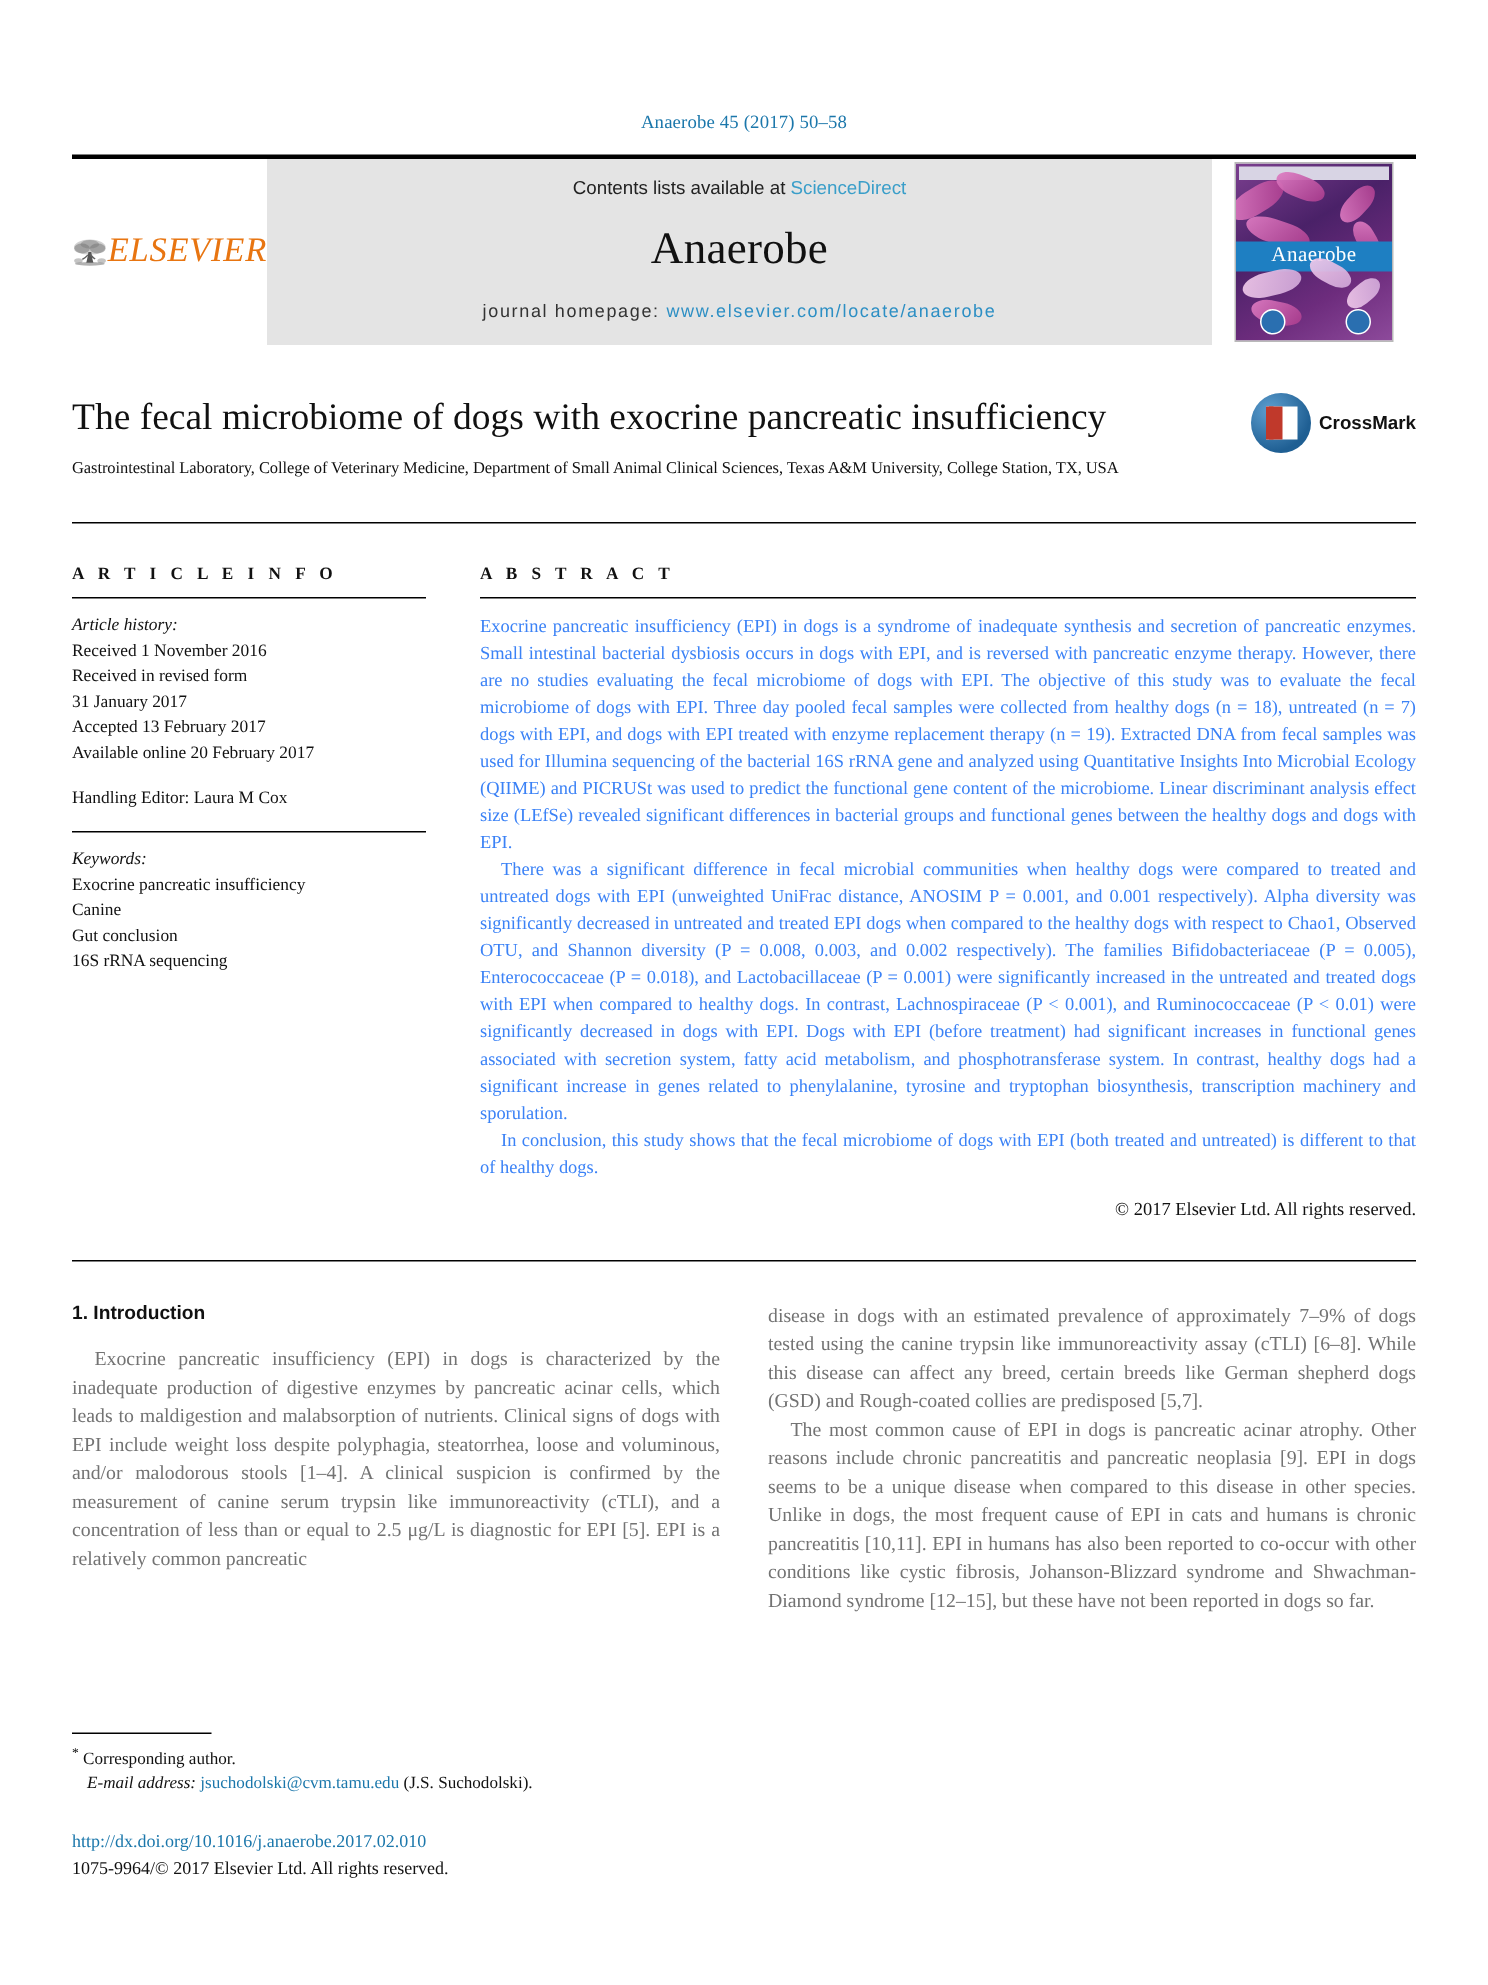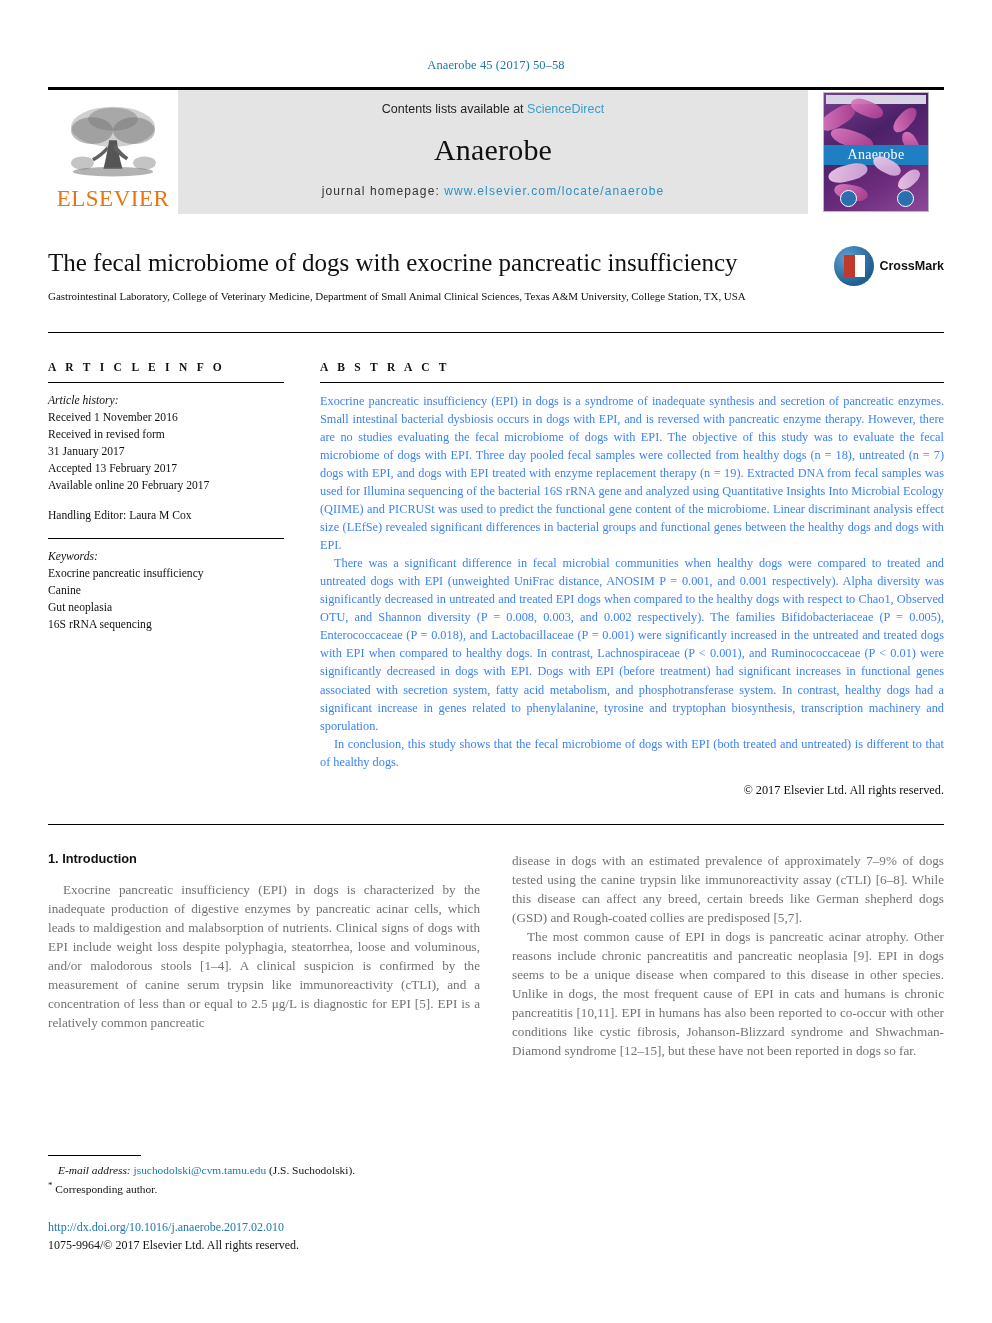--- a/index.html
+++ b/index.html
@@ -21,41 +21,42 @@
     height: 1323px;
     box-sizing: border-box;
   }
 
   
   .running-head {
     text-align: center;
     font-family: "Liberation Serif", serif;
     font-size: 12.5px;
     color: #1b77ab;
-    padding-top: 58px;
+    padding-top: 74px;
     letter-spacing: .1px;
   }
 
   
   .masthead {
     margin: 14px 48px 0 48px;
     border-top: 3px solid #000;
     display: flex;
     align-items: stretch;
     height: 124px;
   }
   .mast-left {
     width: 130px;
     flex: 0 0 130px;
     display: flex;
-    flex-direction: column;
+    flex-direction: row;
     align-items: center;
     justify-content: flex-end;
     padding-bottom: 4px;
     background: #ffffff;
+    font-style: italic;
   }
   .elsevier-tree {
     width: 96px;
     height: 84px;
     margin-top: 6px;
   }
   .elsevier-word {
     font-family: "Liberation Serif", serif;
     font-size: 23px;
     letter-spacing: .5px;
@@ -446,21 +447,21 @@
         <div>Accepted 13 February 2017</div>
         <div>Available online 20 February 2017</div>
         <div class="info-gap"></div>
         <div>Handling Editor: Laura M Cox</div>
       </div>
       <div class="keywords-rule"></div>
       <div class="info-body">
         <div class="lbl">Keywords:</div>
         <div>Exocrine pancreatic insufficiency</div>
         <div>Canine</div>
-        <div>Gut neoplasia</div>
+        <div>Gut conclusion</div>
         <div>16S rRNA sequencing</div>
       </div>
     </div>
 
     <div class="col-abstract">
       <div class="section-caps">A B S T R A C T</div>
       <div class="rule"></div>
       <div class="abstract-body">
         <p class="first">Exocrine pancreatic insufficiency (EPI) in dogs is a syndrome of inadequate synthesis and secretion of pancreatic enzymes. Small intestinal bacterial dysbiosis occurs in dogs with EPI, and is reversed with pancreatic enzyme therapy. However, there are no studies evaluating the fecal microbiome of dogs with EPI. The objective of this study was to evaluate the fecal microbiome of dogs with EPI. Three day pooled fecal samples were collected from healthy dogs (n = 18), untreated (n = 7) dogs with EPI, and dogs with EPI treated with enzyme replacement therapy (n = 19). Extracted DNA from fecal samples was used for Illumina sequencing of the bacterial 16S rRNA gene and analyzed using Quantitative Insights Into Microbial Ecology (QIIME) and PICRUSt was used to predict the functional gene content of the microbiome. Linear discriminant analysis effect size (LEfSe) revealed significant differences in bacterial groups and functional genes between the healthy dogs and dogs with EPI.</p>
         <p>There was a significant difference in fecal microbial communities when healthy dogs were compared to treated and untreated dogs with EPI (unweighted UniFrac distance, ANOSIM P = 0.001, and 0.001 respectively). Alpha diversity was significantly decreased in untreated and treated EPI dogs when compared to the healthy dogs with respect to Chao1, Observed OTU, and Shannon diversity (P = 0.008, 0.003, and 0.002 respectively). The families Bifidobacteriaceae (P = 0.005), Enterococcaceae (P = 0.018), and Lactobacillaceae (P = 0.001) were significantly increased in the untreated and treated dogs with EPI when compared to healthy dogs. In contrast, Lachnospiraceae (P &lt; 0.001), and Ruminococcaceae (P &lt; 0.01) were significantly decreased in dogs with EPI. Dogs with EPI (before treatment) had significant increases in functional genes associated with secretion system, fatty acid metabolism, and phosphotransferase system. In contrast, healthy dogs had a significant increase in genes related to phenylalanine, tyrosine and tryptophan biosynthesis, transcription machinery and sporulation.</p>
@@ -483,29 +484,29 @@
       <div class="btext">
         <p class="noindent">disease in dogs with an estimated prevalence of approximately 7–9% of dogs tested using the canine trypsin like immunoreactivity assay (cTLI) [6–8]. While this disease can affect any breed, certain breeds like German shepherd dogs (GSD) and Rough-coated collies are predisposed [5,7].</p>
         <p>The most common cause of EPI in dogs is pancreatic acinar atrophy. Other reasons include chronic pancreatitis and pancreatic neoplasia [9]. EPI in dogs seems to be a unique disease when compared to this disease in other species. Unlike in dogs, the most frequent cause of EPI in cats and humans is chronic pancreatitis [10,11]. EPI in humans has also been reported to co-occur with other conditions like cystic fibrosis, Johanson-Blizzard syndrome and Shwachman-Diamond syndrome [12–15], but these have not been reported in dogs so far.</p>
       </div>
     </div>
   </div>
 
   <div class="footnote">
     <div class="footnote-rule"></div>
     <div class="footnote-text">
+      <div>
+        <sup class="star">*</sup>
+        <span>Corresponding author.</span>
+      </div>
       <div style="padding-left:10px;">
         <span class="em">E-mail address:</span>
         <span class="mail">jsuchodolski@cvm.tamu.edu</span>
         <span>(J.S. Suchodolski).</span>
       </div>
-      <div>
-        <sup class="star">*</sup>
-        <span>Corresponding author.</span>
-      </div>
     </div>
   </div>
 
   <div class="footer-doi">
     <div class="doi">http://dx.doi.org/10.1016/j.anaerobe.2017.02.010</div>
     <div>1075-9964/© 2017 Elsevier Ltd. All rights reserved.</div>
   </div>
 
 </div>
 

